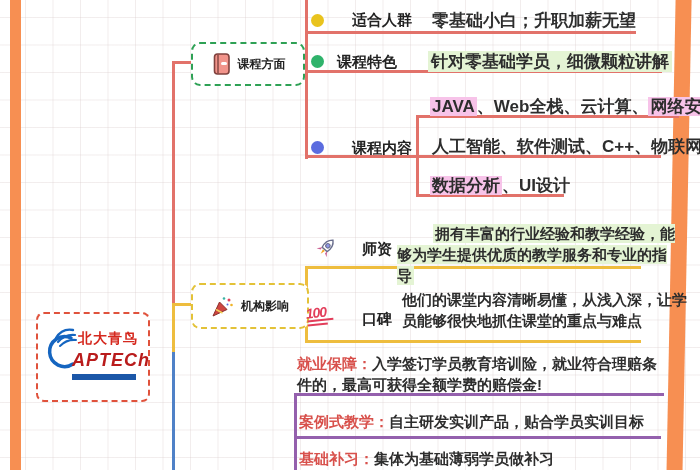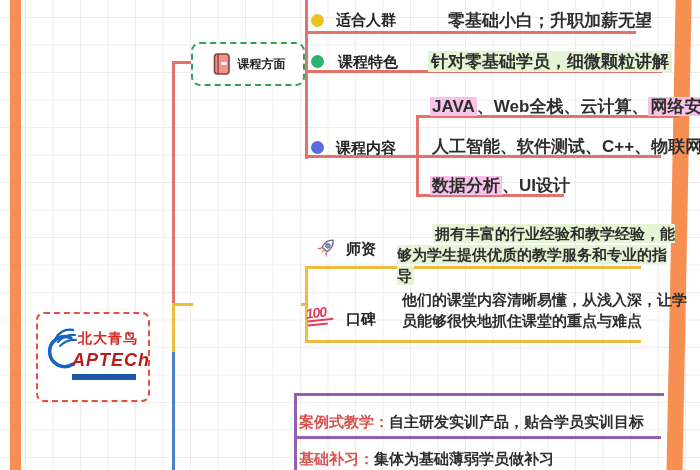--- a/index.html
+++ b/index.html
@@ -23,21 +23,21 @@
   .blu{background:#4f81c7;} .pur{background:#9460ad;}
   .node{
     position:absolute;background:#fff;border-radius:9px;
     display:flex;align-items:center;justify-content:center;gap:7px;
     font-size:12px;font-weight:800;color:#222;
   }
   .node-course{left:191px;top:42px;width:110px;height:40px;border:2px dashed #2ea155;}
   .node-influence{left:191px;top:283px;width:114px;height:42px;border:2px dashed #e3c238;}
   .dot{position:absolute;width:13px;height:13px;border-radius:50%;}
   .dot-yellow{background:#e9c31d;} .dot-green{background:#2fb36b;} .dot-blue{background:#5b6cdf;}
-  .lbl{position:absolute;font-size:15px;font-weight:800;color:#222;white-space:nowrap;}
+  .lbl{position:absolute;font-size:15px;font-weight:800;color:#222;white-space:nowrap;margin-left:16px;}
   .val{position:absolute;font-size:17px;font-weight:700;color:#2d2d2d;white-space:nowrap;}
   .hl-g{background:#e4f4d4;padding:1px 3px;}
   .hl-p{background:#f7c3e9;padding:0 2px;}
   .para{position:absolute;font-size:15px;font-weight:700;color:#2d2d2d;line-height:21px;}
   .para .bg{background:#e4f4d4;padding:1px 2px;margin-left:36px;}
   .blab{color:#d8514c;}
   .logo-box{
     position:absolute;left:36px;top:312px;width:110px;height:86px;
     border:2px dashed #e0523c;border-radius:8px;background:#fff;
   }
@@ -96,27 +96,38 @@
 
   <div class="node node-course">
     <svg width="20" height="24" viewBox="0 0 20 24">
       <rect x="3.5" y="2" width="14.5" height="20" rx="3" fill="#f2948b" stroke="#80423e" stroke-width="1.6"></rect>
       <line x1="7" y1="2.5" x2="7" y2="21.5" stroke="#80423e" stroke-width="1.4"></line>
       <rect x="10" y="10" width="6" height="3" rx="1.5" fill="#ffffff"></rect>
     </svg>
     <span>课程方面</span>
   </div>
 
+  <div class="node node-influence">
+    <svg width="23" height="23" viewBox="0 0 23 23">
+      <polygon points="2,21 8.5,7 16,14.5" fill="#cf4540" stroke="#8a2f2c" stroke-width="1"></polygon>
+      <line x1="5" y1="14.5" x2="11.5" y2="18" stroke="#f3d15a" stroke-width="1.5"></line>
+      <circle cx="18" cy="5" r="1.5" fill="#e23d5a"></circle>
+      <circle cx="13" cy="3.5" r="1.3" fill="#3bb3a5"></circle>
+      <circle cx="20.5" cy="10" r="1.3" fill="#f0b429"></circle>
+      <circle cx="16.5" cy="9.5" r="1" fill="#5b6cdf"></circle>
+    </svg>
+    <span>机构影响</span>
+  </div>
 
   <div class="dot dot-yellow" style="left:311px;top:14px;"></div>
   <div class="lbl" style="left:336px;top:11px;">适合人群</div>
-  <div class="val" style="left:448px;top:9px;">零基础小白；升职加薪无望</div>
+  <div class="val" style="left:432px;top:9px;">零基础小白；升职加薪无望</div>
 
   <div class="dot dot-green" style="left:311px;top:55px;"></div>
-  <div class="lbl" style="left:338px;top:53px;">课程特色</div>
+  <div class="lbl" style="left:321px;top:53px;">课程特色</div>
   <div class="val" style="left:428px;top:50px;"><span class="hl-g">针对零基础学员，细微颗粒讲解</span></div>
 
   <div class="val" style="left:430px;top:95px;">
     <span class="hl-p">JAVA</span><span>、Web全栈、云计算、</span><span class="hl-p">网络安全</span>
   </div>
 
   <div class="dot dot-blue" style="left:311px;top:141px;"></div>
   <div class="lbl" style="left:336px;top:139px;">课程内容</div>
   <div class="val" style="left:432px;top:135px;">人工智能、软件测试、C++、物联网</div>
 
@@ -138,20 +149,23 @@
     <span class="bg">拥有丰富的行业经验和教学经验，能够为学生提供优质的教学服务和专业的指导</span>
   </div>
 
   <div class="icon-100">
     <span class="t">100</span>
     <i class="bar b1"></i><i class="bar b2"></i>
   </div>
   <div class="lbl" style="left:346px;top:310px;">口碑</div>
   <div class="para" style="left:391px;top:289px;width:288px;margin-left:11px;">他们的课堂内容清晰易懂，从浅入深，让学员能够很快地抓住课堂的重点与难点</div>
 
+  <div class="para" style="left:297px;top:353px;width:374px;">
+    <span class="blab">就业保障：</span><span>入学签订学员教育培训险，就业符合理赔条件的，最高可获得全额学费的赔偿金!</span>
+  </div>
 
   <div class="para" style="left:299px;top:448px;width:380px;">
     <span class="blab">基础补习：</span><span>集体为基础薄弱学员做补习</span>
   </div>
 
   <div class="para" style="left:299px;top:411px;width:380px;">
     <span class="blab">案例式教学：</span><span>自主研发实训产品，贴合学员实训目标</span>
   </div>
 
 </div>

